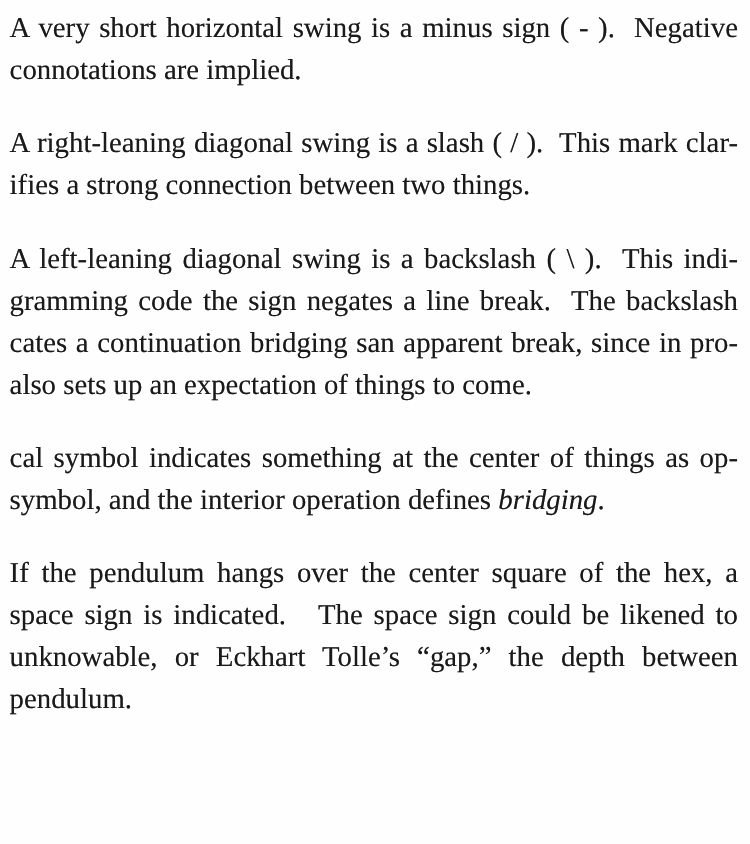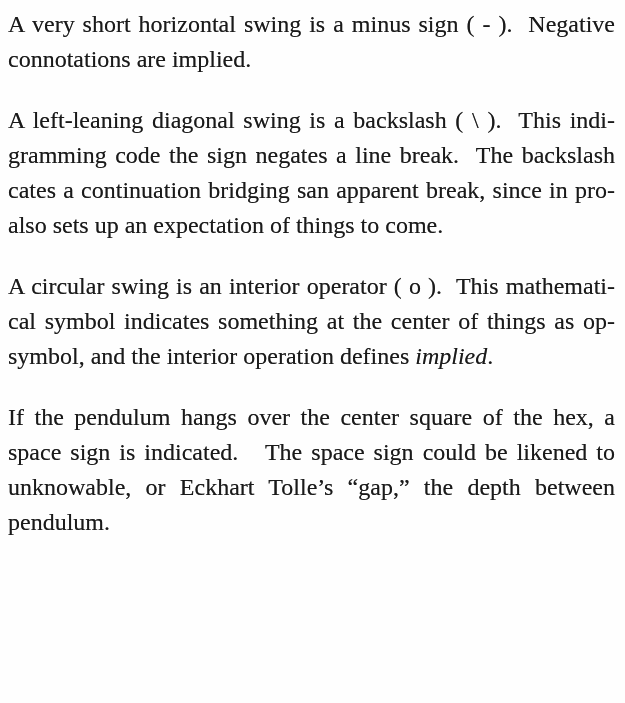--- a/index.html
+++ b/index.html
@@ -42,29 +42,32 @@
 </head>
 <body>
 
 <main class="page">
   <div id="doc">
       <div class="paragraph">
         <div class="line"><span>A very short horizontal swing is a minus sign ( - ).  Negative</span></div>
         <div class="line last"><span>connotations are implied.</span></div>
       </div>
       <div class="paragraph">
+        <div class="line"><span>A right-leaning diagonal swing is a slash ( / ).  This mark clar-</span></div>
+        <div class="line last"><span>ifies a strong connection between two things.</span></div>
+      </div>
+      <div class="paragraph">
         <div class="line"><span>A left-leaning diagonal swing is a backslash ( \ ).  This indi-</span></div>
         <div class="line"><span>gramming code the sign negates a line break.  The backslash</span></div>
         <div class="line"><span>cates a continuation bridging san apparent break, since in pro-</span></div>
         <div class="line last"><span>also sets up an expectation of things to come.</span></div>
       </div>
       <div class="paragraph">
-        <div class="line"><span>A circular swing is an interior operator ( o ).  This mathemati-</span></div>
         <div class="line"><span>cal symbol indicates something at the center of things as op-</span></div>
-        <div class="line last"><span>symbol, and the interior operation defines </span><em>implied</em><span>.</span></div>
+        <div class="line last"><span>symbol, and the interior operation defines </span><em>bridging</em><span>.</span></div>
       </div>
       <div class="paragraph">
         <div class="line"><span>If the pendulum hangs over the center square of the hex, a</span></div>
         <div class="line"><span>space sign is indicated.   The space sign could be likened to</span></div>
         <div class="line"><span>unknowable, or Eckhart Tolle’s “gap,” the depth between</span></div>
         <div class="line last"><span>pendulum.</span></div>
       </div>
     </div>
 </main>
 

